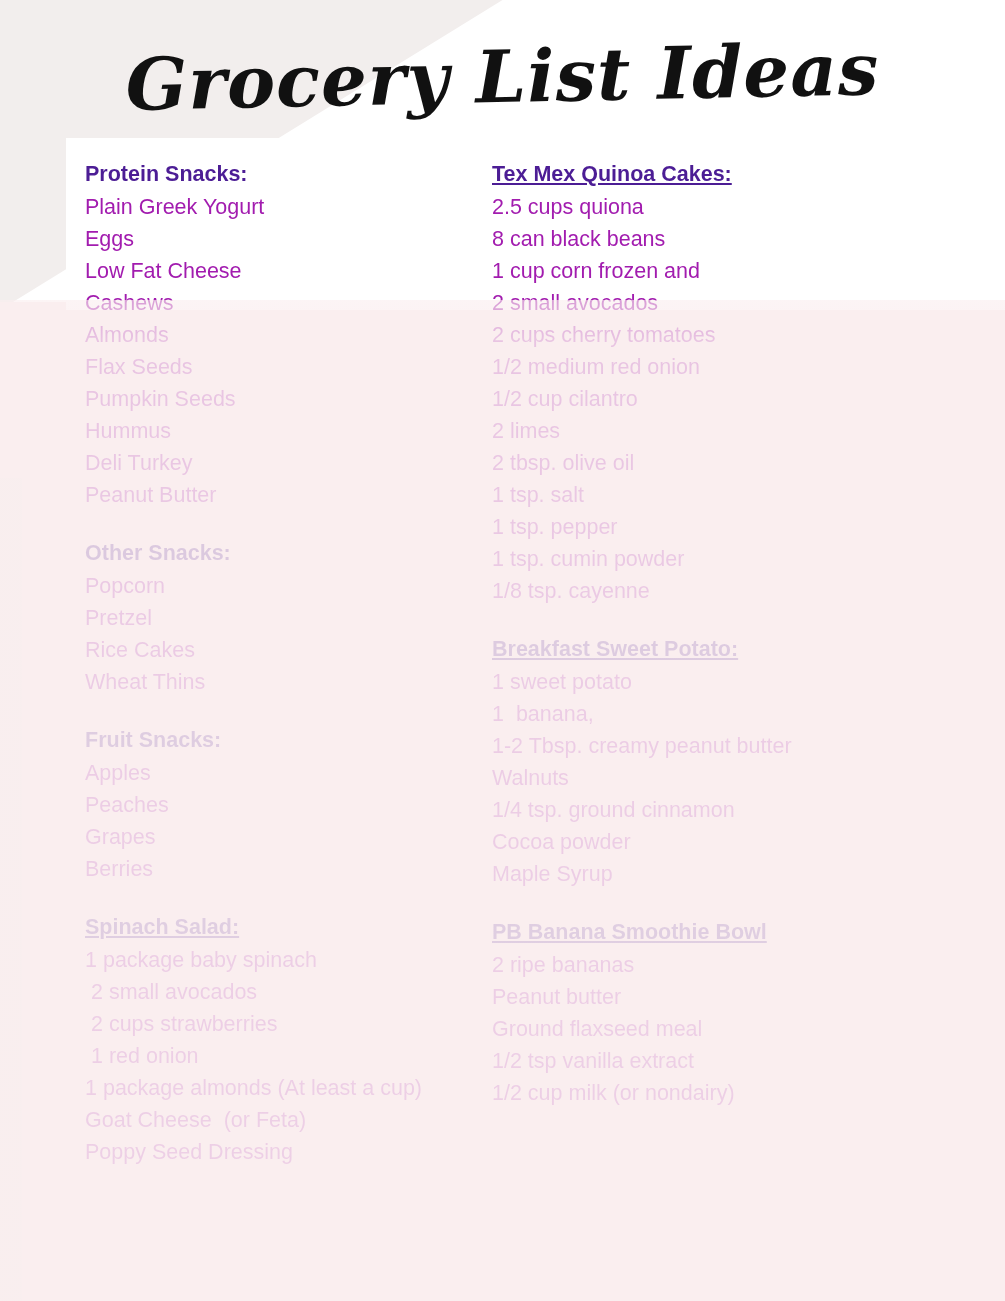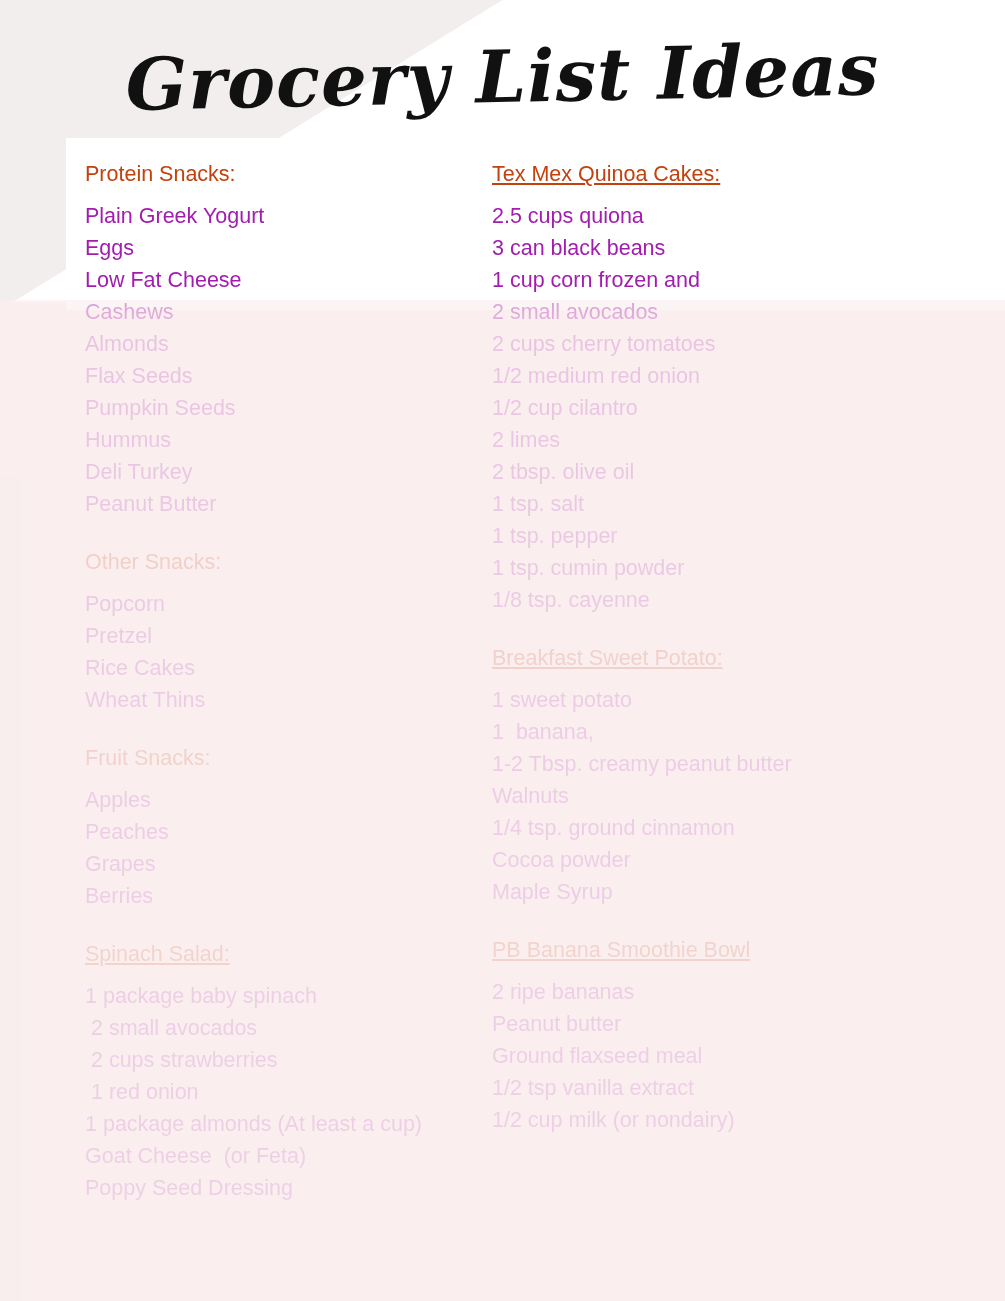--- a/index.html
+++ b/index.html
@@ -92,24 +92,24 @@
     width: 430px;
   }
   .col-left { left: 85px; }
   .col-right { left: 492px; }
 
   .section { margin-bottom: 26px; }
   .section:last-child { margin-bottom: 0; }
 
   .sec-head {
     font-size: 21.5px;
-    font-weight: normal;
-    color: #c2410c;
+    font-weight: bold;
+    color: #4c1d95;
     line-height: 32px;
-    margin-bottom: 10px;
+    margin-bottom: 1px;
   }
   .sec-head.underline { text-decoration: underline; }
 
   .item {
     font-size: 21.5px;
     color: #a21caf;
     line-height: 32px;
     white-space: pre;
   }
 
@@ -186,21 +186,21 @@
         <div class="item">Poppy Seed Dressing</div>
       </div>
 
     </div>
 
     <div class="col col-right">
 
       <div class="section">
         <div class="sec-head underline">Tex Mex Quinoa Cakes:</div>
         <div class="item">2.5 cups quiona</div>
-        <div class="item">3 can black beans</div>
+        <div class="item">8 can black beans</div>
         <div class="item">1 cup corn frozen and</div>
         <div class="item">2 small avocados</div>
         <div class="item">2 cups cherry tomatoes</div>
         <div class="item">1/2 medium red onion</div>
         <div class="item">1/2 cup cilantro</div>
         <div class="item">2 limes</div>
         <div class="item">2 tbsp. olive oil</div>
         <div class="item">1 tsp. salt</div>
         <div class="item">1 tsp. pepper</div>
         <div class="item">1 tsp. cumin powder</div>

